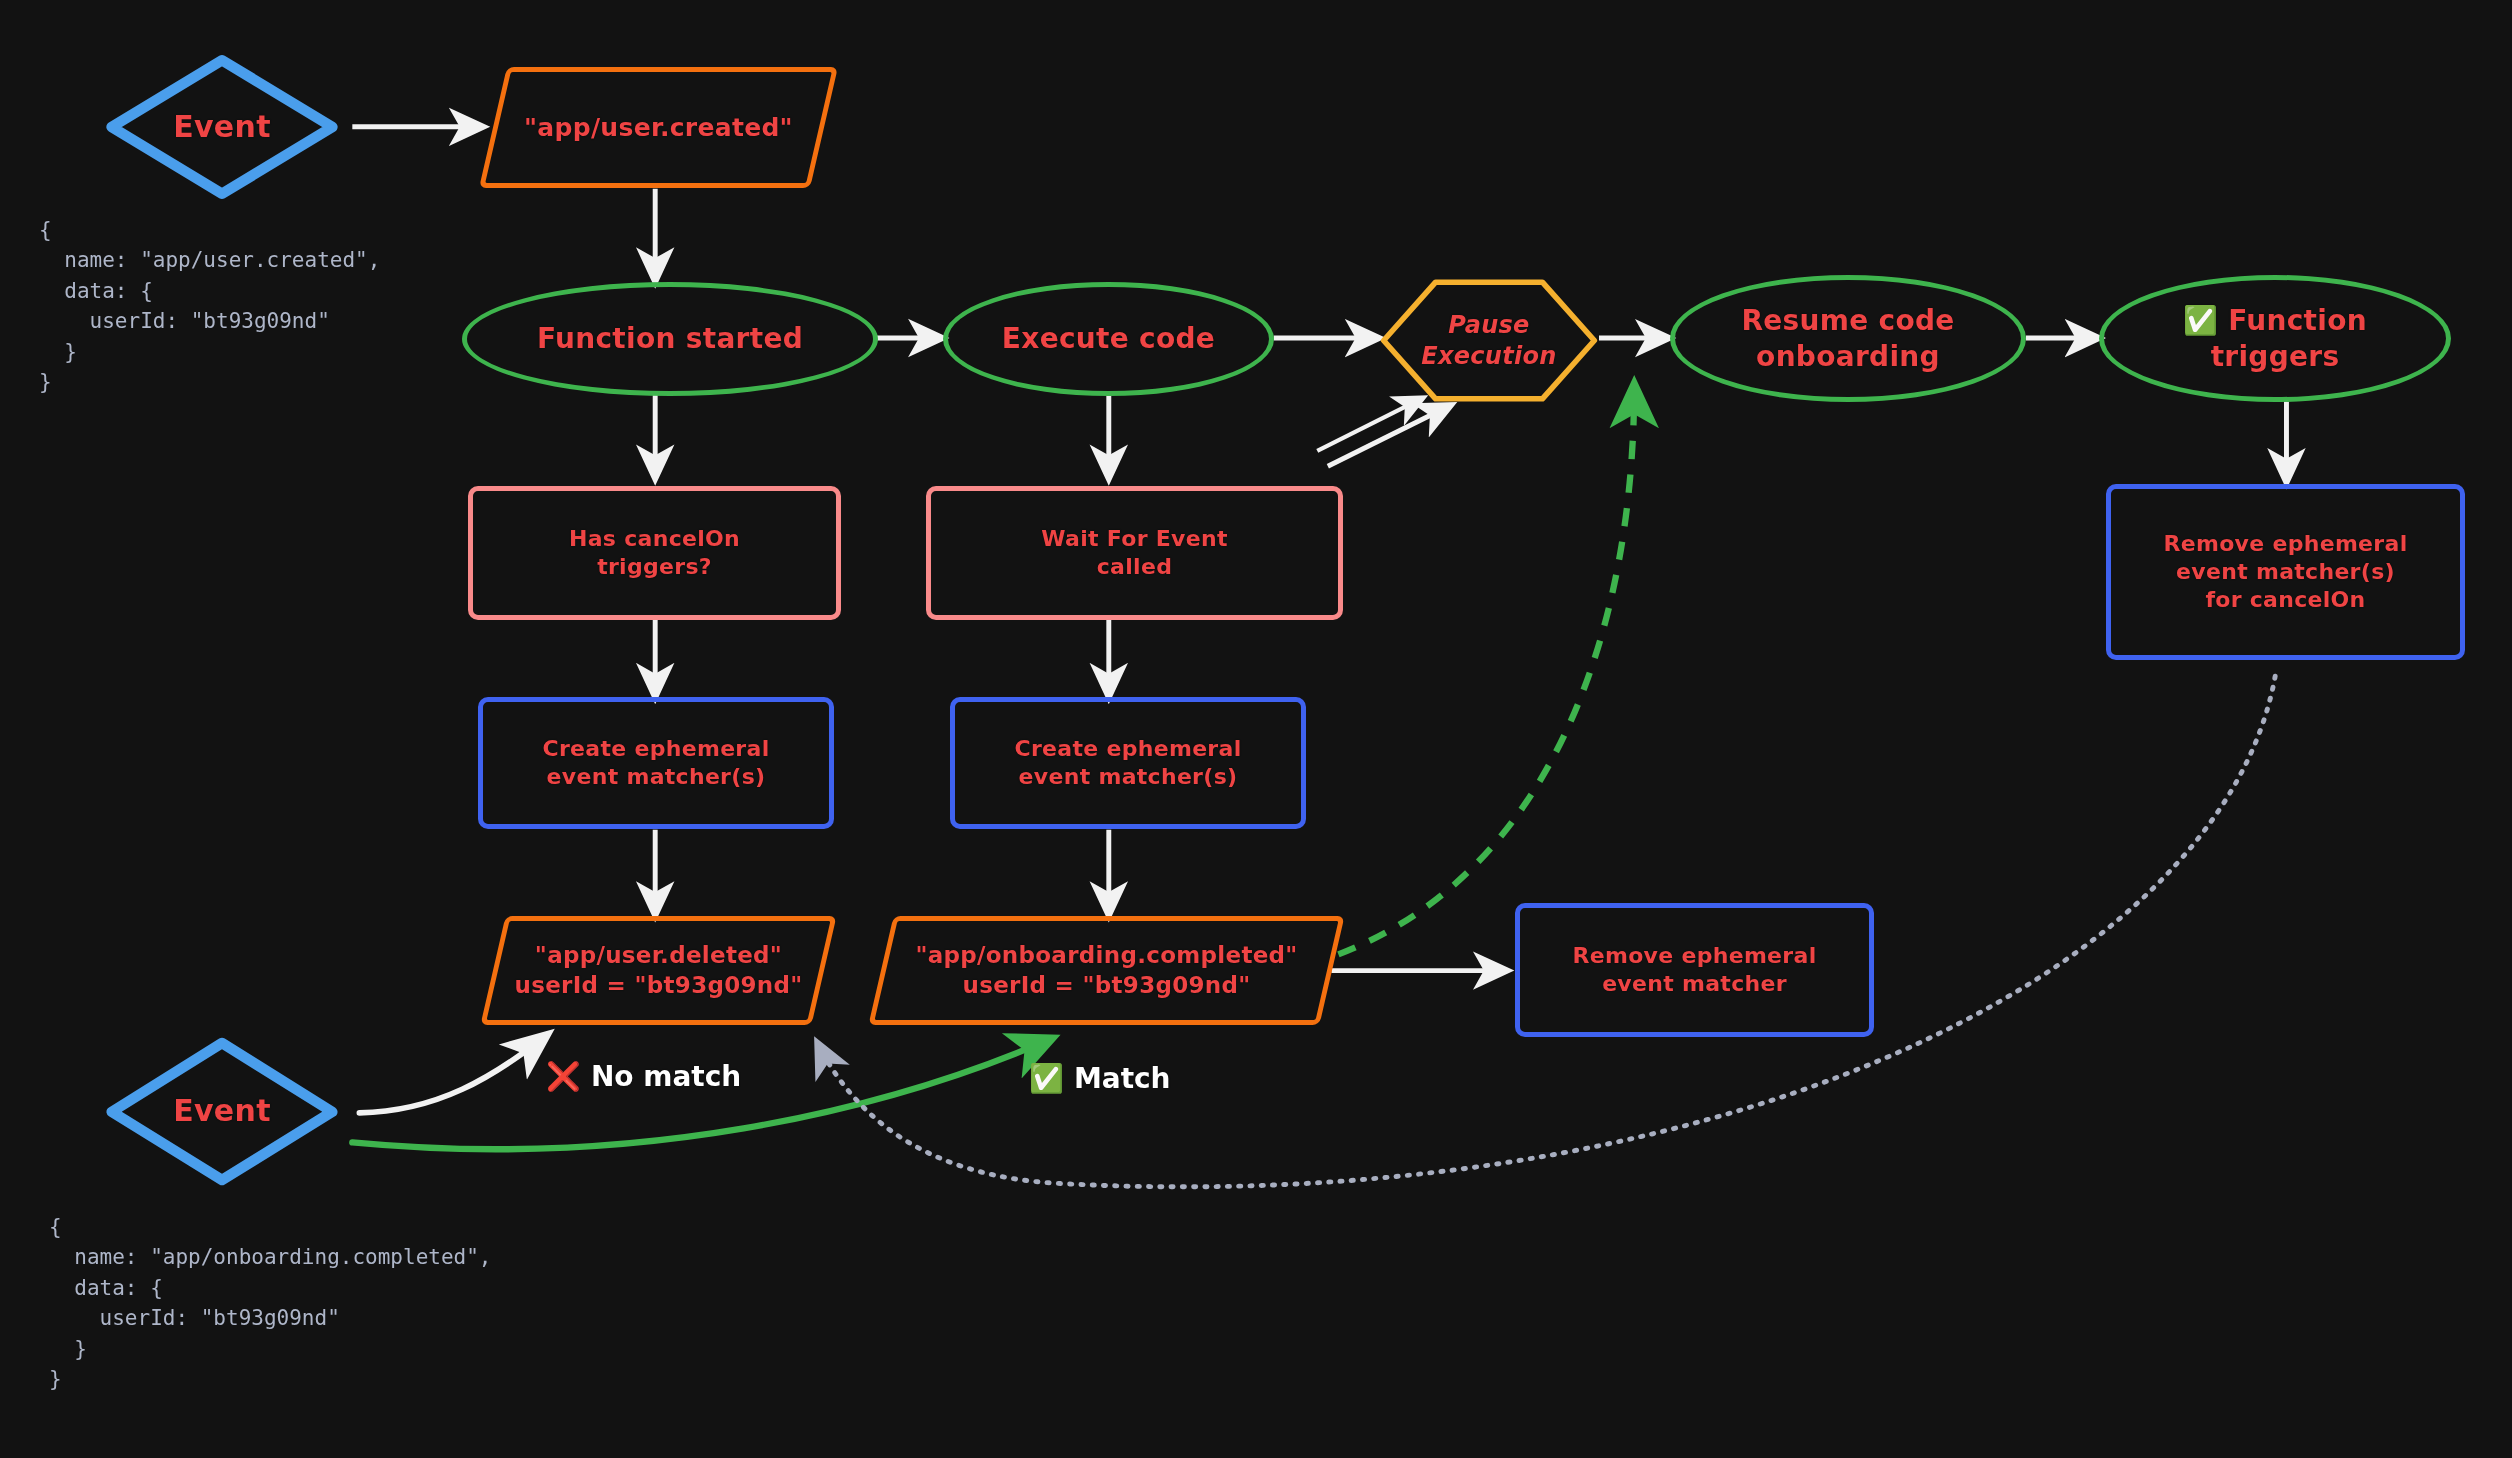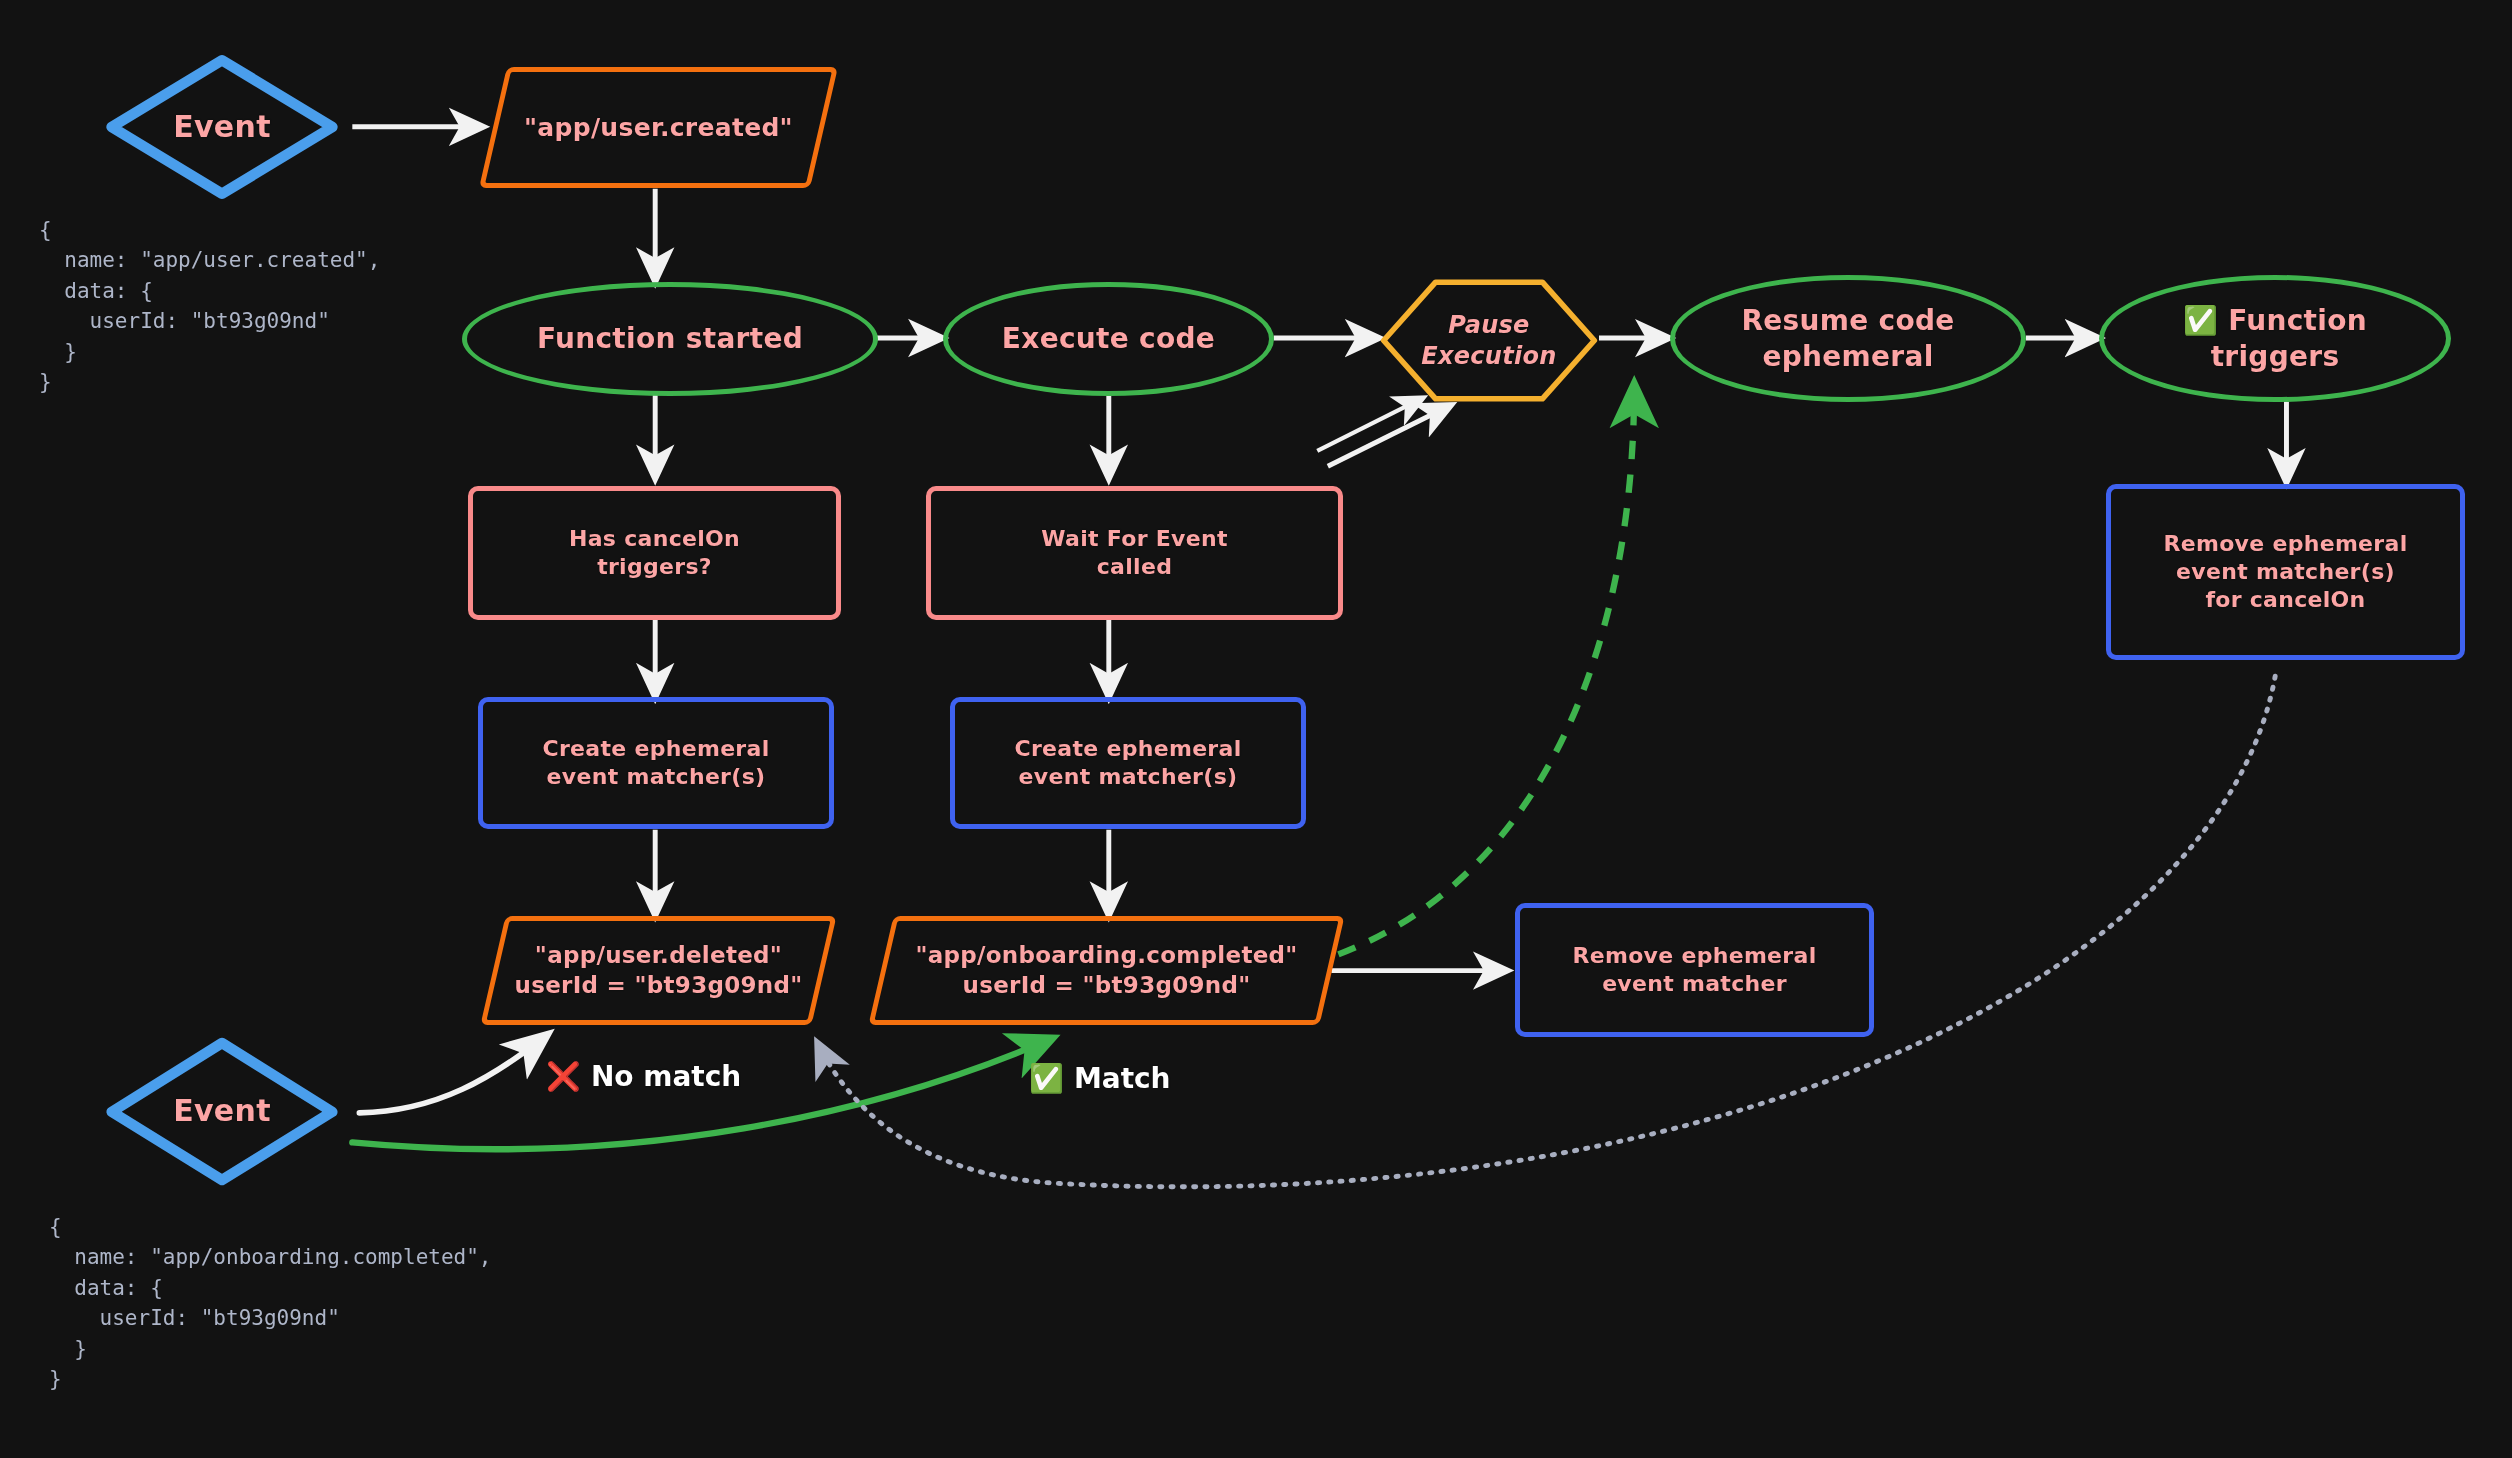--- a/index.html
+++ b/index.html
@@ -6,21 +6,21 @@
   body{
     width:2512px;height:1458px;position:relative;overflow:hidden;
     font-family:"DejaVu Sans","Liberation Sans",sans-serif;
   }
   #stage{position:absolute;inset:0;}
   svg.layer{position:absolute;left:0;top:0;width:2512px;height:1458px;overflow:visible;}
   .nodelayer{position:absolute;left:0;top:0;width:2512px;height:1458px;}
 
   .node{position:absolute;display:flex;align-items:center;justify-content:center;box-sizing:border-box;}
   .node .lbl{
-    color:#fca5a5;text-align:center;line-height:1.28;
+    color:#ef4444;text-align:center;line-height:1.28;
     font-weight:700;letter-spacing:0.3px;white-space:pre-line;
     text-shadow:0 0 1.4px rgba(0,0,0,.9);
   }
 
   
   .n-ellipse{border:5px solid #3eb44d;border-radius:50%;}
   .n-ellipse .lbl{font-size:28px;}
 
   
   .n-rect{border-width:5px;border-style:solid;border-radius:10px;}
@@ -141,21 +141,21 @@
     <div class="n-hex node" style="left:1379px;top:278px;width:220px;height:125px;">
       <svg width="220" height="125" style="position:absolute;left:0;top:0;" viewBox="0 0 312 178">
         <polygon points="80,6 232,6 306,89 232,172 80,172 6,89" fill="none" stroke="#f5b02e" stroke-width="8" stroke-linejoin="round"></polygon>
       </svg>
       <div class="lbl">Pause
 Execution</div>
     </div>
 
     <div class="node n-ellipse" style="left:1670px;top:275px;width:356px;height:127px;">
       <div class="lbl">Resume code
-ephemeral</div>
+onboarding</div>
     </div>
 
     <div class="node n-ellipse" style="left:2099px;top:275px;width:352px;height:127px;">
       <div class="lbl">✅ Function
 triggers</div>
     </div>
 
     <div class="node n-rect c-pink" style="left:468px;top:486px;width:373px;height:134px;">
       <div class="lbl">Has cancelOn
 triggers?</div>

